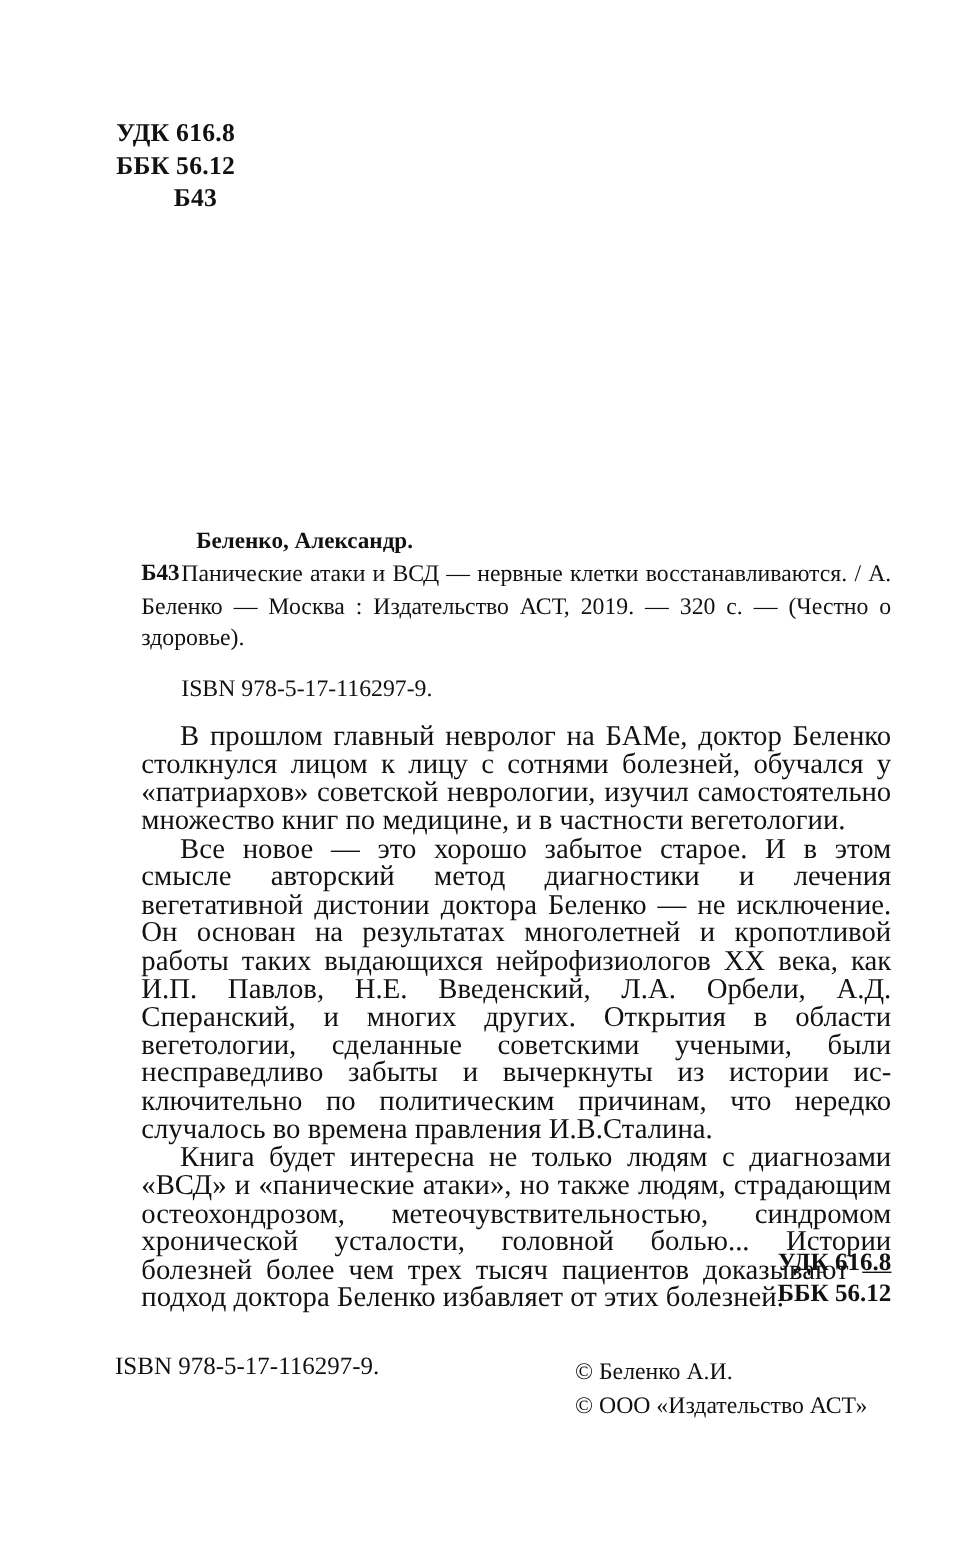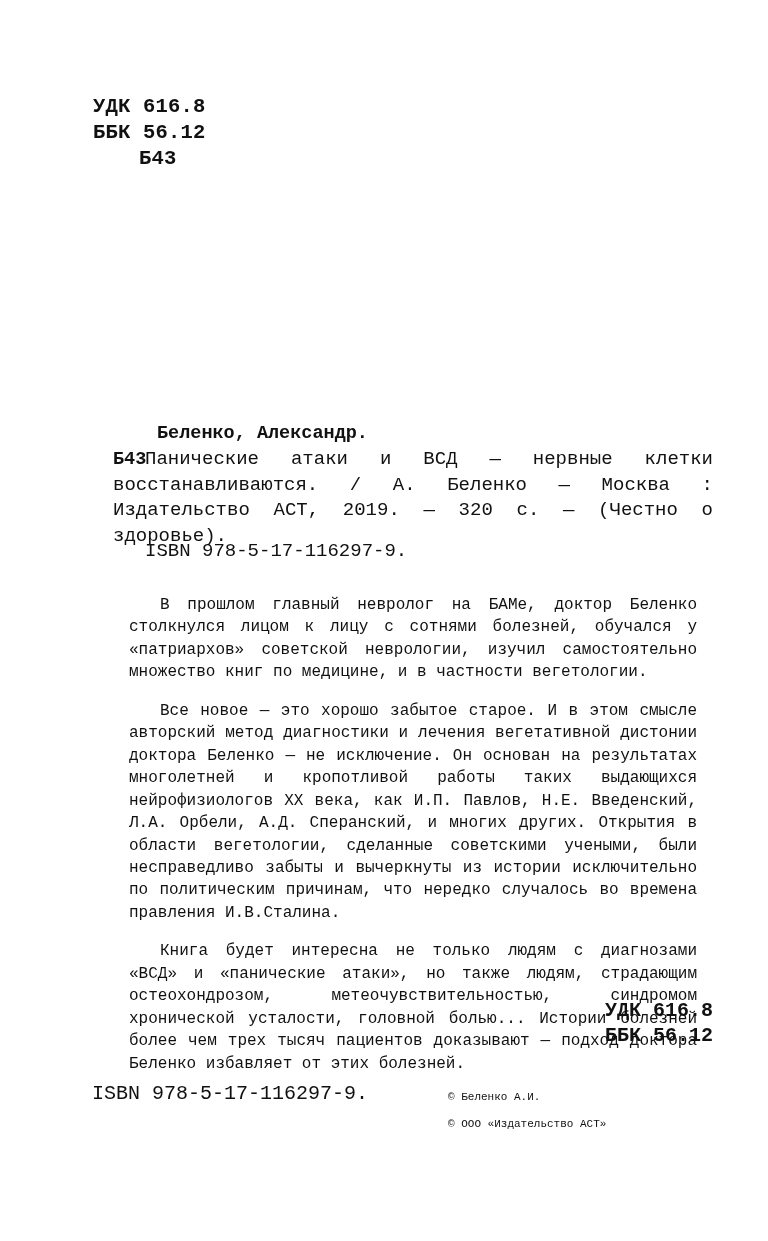--- a/index.html
+++ b/index.html
@@ -8,21 +8,21 @@
     padding: 0;
     background: #ffffff;
   }
 
   .page {
     position: relative;
     width: 756px;
     height: 1241px;
     background: #ffffff;
     color: #111111;
-    font-family: Liberation Mono, monospace;
+    font-family: Liberation Serif, serif;
     overflow: hidden;
   }
 
   
   .udk-top {
     position: absolute;
     left: 93px;
     top: 94px;
     font-size: 20.5px;
     line-height: 26px;
@@ -78,22 +78,22 @@
 
   
   .annotation {
     position: absolute;
     left: 113px;
     top: 578px;
     width: 600px;
   }
 
   .annotation p {
-    margin: 16px;
-    font-size: 16px;
+    margin: 0;
+    font-size: 23px;
     line-height: 22.45px;
     text-align: justify;
     text-indent: 31px;
     hyphens: manual;
   }
 
   
   .udk-bottom {
     position: absolute;
     left: 413px;
@@ -111,23 +111,23 @@
     position: absolute;
     left: 92px;
     top: 1080px;
     font-size: 20px;
     line-height: 27px;
     white-space: nowrap;
   }
 
   .copyright {
     position: absolute;
-    left: 448px;
+    left: 460px;
     top: 1084px;
-    font-size: 11px;
+    font-size: 19px;
     line-height: 27px;
   }
   .copyright .line { display: block; white-space: nowrap; }
 </style>
 </head>
 <body>
 
 <div class="page">
 
   <div class="udk-top">

